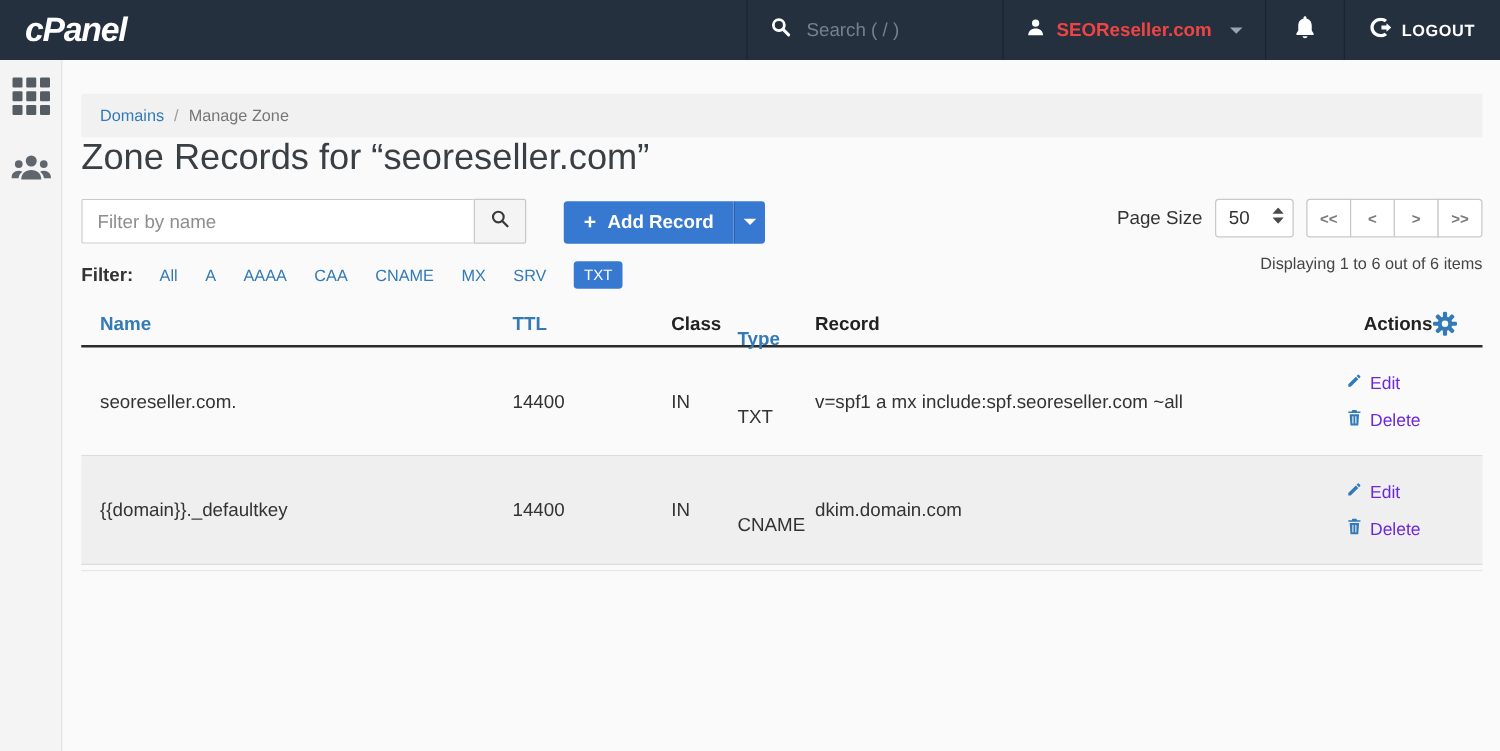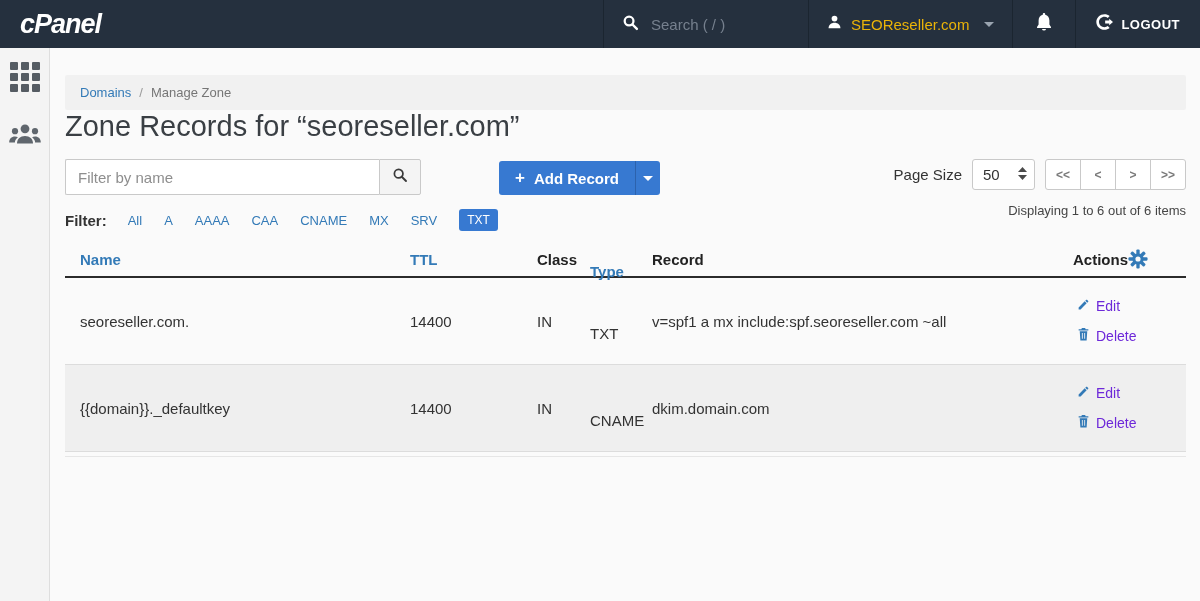--- a/index.html
+++ b/index.html
@@ -8,21 +8,21 @@
 
   
   .topbar { height:48px; background:#25303e; display:flex; align-items:stretch; }
   .logo { display:flex; align-items:center; padding:0 20px; color:#fff;
           font-size:27px; font-weight:bold; font-style:italic; letter-spacing:-1px; }
   .tb-spacer { flex:1; }
   .tb-section { display:flex; align-items:center; border-left:1px solid #1b2530; padding:0 18px; cursor:pointer; }
   .tb-search { width:205px; gap:12px; }
   .tb-search .ph { color:#76808e; font-size:15px; }
   .tb-account { gap:9px; }
-  .tb-account .name { color:#eab308; font-size:15px; font-weight:normal; }
+  .tb-account .name { color:#ef4444; font-size:15px; font-weight:bold; }
   .caret-down { width:0; height:0; border-left:5px solid transparent; border-right:5px solid transparent;
                 border-top:5px solid #9aa4b0; margin-left:6px; }
   .tb-bell { padding:0 22px; }
   .tb-logout { gap:8px; padding:0 20px; }
   .tb-logout .lbl { color:#fff; font-size:13px; font-weight:bold; letter-spacing:.5px; }
 
   
   .main { display:flex; height:553px; }
   .sidebar { width:50px; background:#f4f4f4; border-right:1px solid #dedede;
              display:flex; flex-direction:column; align-items:center; padding-top:14px; gap:30px; }
@@ -36,21 +36,21 @@
                     display:flex; align-items:center; padding:0 15px; font-size:13px; gap:8px; }
   .bc-link { color:#337ab7; text-decoration:none; cursor:pointer; }
   .bc-sep { color:#9a9a9a; }
   .bc-current { color:#767676; }
 
   .page-title { font-size:29px; font-weight:400; color:#3a3f44; }
 
   
   .controls-row { margin-top:16px; display:flex; align-items:flex-start; }
   .left-col { display:flex; flex-direction:column; }
-  .filter-line { display:flex; align-items:flex-end;gap:48px; }
+  .filter-line { display:flex; align-items:center; }
   .filter-group { display:flex; width:356px; height:36px; }
   .filter-input { flex:1; border:1px solid #c9c9c9; border-right:none; border-radius:2px 0 0 2px;
                   padding:0 12px; font-size:15px; color:#333; background:#fff; outline:none;
                   font-family:"Liberation Sans",sans-serif; }
   .filter-input::placeholder { color:#8e8e8e; }
   .search-btn { width:42px; border:1px solid #c9c9c9; background:#f4f4f4; border-radius:0 2px 2px 0;
                 display:flex; align-items:center; justify-content:center; cursor:pointer; }
   .add-record { display:flex; height:34px; margin-left:30px; margin-top:1px; }
   .add-main { background:#3779d1; color:#fff; border:none; padding:0 16px; font-size:15px; font-weight:bold;
               border-radius:3px 0 0 3px; display:flex; align-items:center; gap:9px; cursor:pointer;
@@ -83,21 +83,21 @@
 
   
   .ztable { margin-top:11px; }
   .thead { display:flex; align-items:center; height:36px; border-bottom:2px solid #2b2b2b;
            font-size:15px; font-weight:bold; }
   .col-name   { width:345px; padding-left:15px; }
   .col-ttl    { width:127px; }
   .col-class  { width:53px; }
   .col-type   { width:62px;margin-top:24px; }
   .col-record { flex:1; }
-  .col-actions{ width:113px; display:flex; align-items:center; justify-content:flex-start; padding-right:2px; }
+  .col-actions{ width:113px; display:flex; align-items:center; justify-content:center; padding-right:2px; }
   .th-blue { color:#337ab7; cursor:pointer; }
   .th-dark { color:#222; }
   .gear { cursor:pointer; display:flex; }
 
   .trow { display:flex; align-items:center; height:87px; border-bottom:1px solid #dcdcdc;
           font-size:15px; color:#333; }
   .trow.alt { background:#efefef; }
   .actions-cell { display:flex; flex-direction:column; gap:13px; justify-content:center; align-items:flex-start; padding-left:4px; }
   .action-link { color:#6d28d9; font-size:14px; text-decoration:none; display:flex; align-items:center; gap:6px; cursor:pointer; }
   .table-tail { height:5px; border-bottom:1px solid #e6e6e6; }

